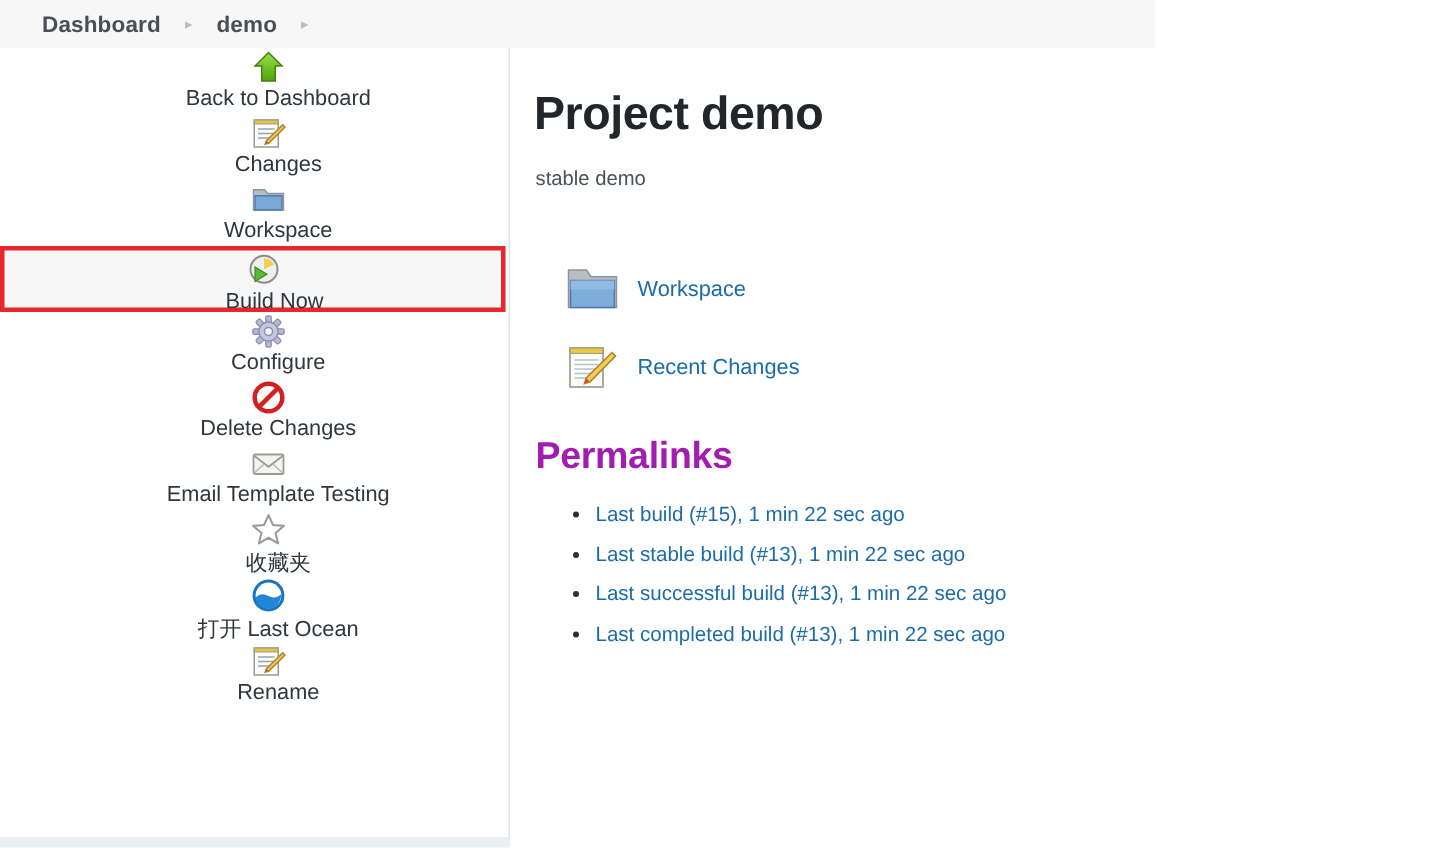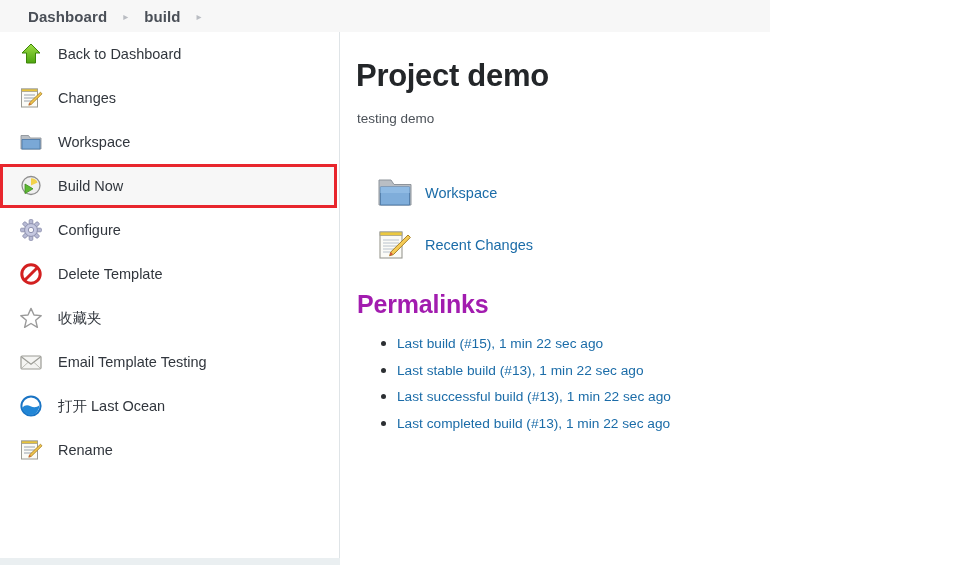--- a/index.html
+++ b/index.html
@@ -58,20 +58,21 @@
     background: #eaeff1;
   }
   .side-item {
     position: relative;
     height: 44px;
     display: flex;
     align-items: center;
     padding-left: 18px;
     box-sizing: border-box;
     cursor: pointer;
+    flex-direction: column;
   }
   .side-item .lbl {
     font-size: 14.5px;
     color: #31363d;
     margin-left: 14px;
     white-space: nowrap;
   }
   .side-item.active {
     background: #e9eff2;
   }
@@ -160,21 +161,21 @@
     color: #1b6ca8;
     text-decoration: none;
   }
 </style>
 </head>
 <body>
 
 <div id="topbar">
   <a class="crumb" href="#">Dashboard</a>
   <span class="crumb-sep">▸</span>
-  <a class="crumb" href="#">build</a>
+  <a class="crumb" href="#">demo</a>
   <span class="crumb-sep">▸</span>
 </div>
 
 <div id="sidebar">
 
   <div class="side-item">
     <span class="ico">
       <svg width="26" height="26" viewBox="0 0 26 26">
         <defs>
             <linearGradient id="g1" x1="0" y1="0" x2="0" y2="1">
@@ -243,41 +244,41 @@
     <span class="lbl">Configure</span>
   </div>
 
   <div class="side-item">
     <span class="ico">
       <svg width="26" height="26" viewBox="0 0 26 26">
         <circle cx="13" cy="13" r="9.2" fill="#ffffff" stroke="#d32020" stroke-width="3"></circle>
         <line x1="6.7" y1="19.3" x2="19.3" y2="6.7" stroke="#d32020" stroke-width="3"></line>
       </svg>
     </span>
-    <span class="lbl">Delete Template</span>
-  </div>
-
-  <div class="side-item">
-    <span class="ico">
-      <svg width="26" height="26" viewBox="0 0 26 26">
-        <path d="M13 3.4 L16 10 L23.2 10.6 L17.7 15.3 L19.4 22.3 L13 18.5 L6.6 22.3 L8.3 15.3 L2.8 10.6 L10 10 Z" fill="none" stroke="#9b9b9b" stroke-width="1.4" stroke-linejoin="round"></path>
-      </svg>
-    </span>
-    <span class="lbl">收藏夹</span>
+    <span class="lbl">Delete Changes</span>
   </div>
 
   <div class="side-item">
     <span class="ico">
       <svg width="26" height="26" viewBox="0 0 26 26">
         <rect x="3" y="7" width="20" height="13" rx="1.2" fill="#f4f4f2" stroke="#9b9b95" stroke-width="1.2"></rect>
         <path d="M3.6 8 L13 15.2 L22.4 8" fill="none" stroke="#9b9b95" stroke-width="1.2"></path>
         <path d="M3.6 19.3 L10 13.4 M22.4 19.3 L16 13.4" fill="none" stroke="#bcbcb6" stroke-width="1"></path>
       </svg>
     </span>
     <span class="lbl">Email Template Testing</span>
+  </div>
+
+  <div class="side-item">
+    <span class="ico">
+      <svg width="26" height="26" viewBox="0 0 26 26">
+        <path d="M13 3.4 L16 10 L23.2 10.6 L17.7 15.3 L19.4 22.3 L13 18.5 L6.6 22.3 L8.3 15.3 L2.8 10.6 L10 10 Z" fill="none" stroke="#9b9b9b" stroke-width="1.4" stroke-linejoin="round"></path>
+      </svg>
+    </span>
+    <span class="lbl">收藏夹</span>
   </div>
 
   <div class="side-item">
     <span class="ico">
       <svg width="26" height="26" viewBox="0 0 26 26">
         <circle cx="13" cy="13" r="9.6" fill="#ffffff" stroke="#1a74c4" stroke-width="2"></circle>
         <path d="M4.3 14.4 Q8 10.6 12.6 13.2 Q17.3 15.9 21.6 12.2 Q20.6 21.4 13 21.9 Q5.6 21.6 4.3 14.4 Z" fill="#2186d6"></path>
       </svg>
     </span>
     <span class="lbl">打开 Last Ocean</span>
@@ -299,21 +300,21 @@
     </span>
     <span class="lbl">Rename</span>
   </div>
 
 </div>
 <div id="sidebar-footer"></div>
 
 <div id="main">
 
   <h1 id="page-title">Project demo</h1>
-  <div id="page-desc">testing demo</div>
+  <div id="page-desc">stable demo</div>
 
   <div id="big-links">
 
     <div class="big-link-row">
       <span class="big-ico">
         <svg width="36" height="34" viewBox="0 0 36 34">
           <path d="M2 4 H14 L17 8.5 H34 V29 H2 Z" fill="#b9bec4" stroke="#8e949b" stroke-width="1"></path>
           <path d="M3.4 11 H32.6 V29 H3.4 Z" fill="#7fadda" stroke="#4f7ba8" stroke-width="1"></path>
           <path d="M3.4 11 H32.6 V17 H3.4 Z" fill="#8fbae3"></path>
         </svg>

